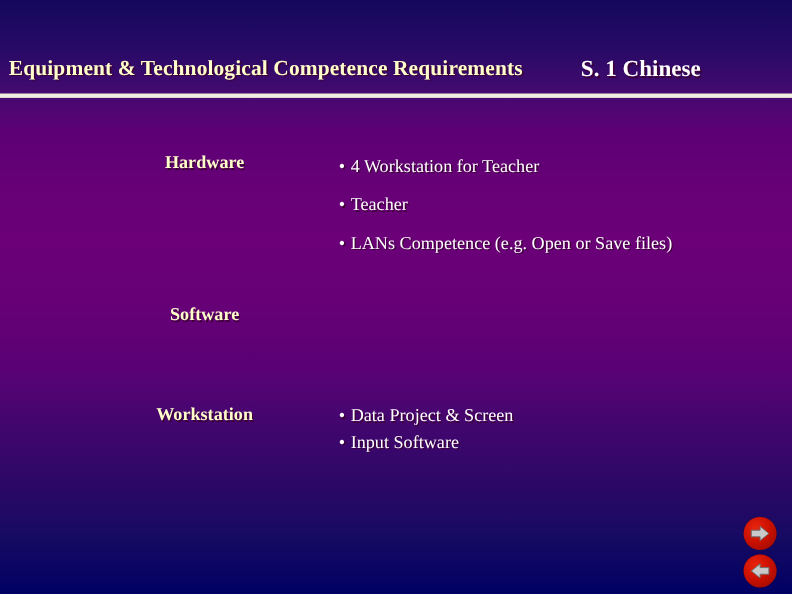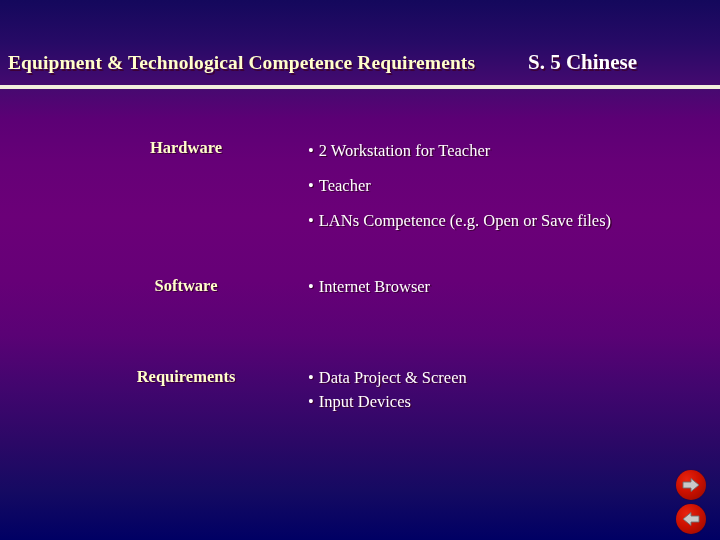--- a/index.html
+++ b/index.html
@@ -142,47 +142,46 @@
   #nav-back { top: 34px; }
   .nav-btn svg { display: block; }
 </style>
 </head>
 <body>
 
 <div id="slide">
 
   <div id="header">
     <div class="slide-title">Equipment &amp; Technological Competence Requirements</div>
-    <div class="slide-subtitle">S. 5 Chinese</div>
+    <div class="slide-subtitle">S. 1 Chinese</div>
   </div>
   <div id="title-rule"></div>
 
   <div id="body">
 
     <div class="section" id="section-hardware">
       <div class="section-label">Hardware</div>
       <ul class="bullet-list">
-        <li class="bullet-item"><span class="dot">•</span><span>2 Workstation for Teacher</span></li>
+        <li class="bullet-item"><span class="dot">•</span><span>4 Workstation for Teacher</span></li>
         <li class="bullet-item"><span class="dot">•</span><span>Teacher</span></li>
         <li class="bullet-item"><span class="dot">•</span><span>LANs Competence (e.g. Open or Save files)</span></li>
       </ul>
     </div>
 
     <div class="section" id="section-software">
       <div class="section-label">Software</div>
       <ul class="bullet-list">
-        <li class="bullet-item"><span class="dot">•</span><span>Internet Browser</span></li>
       </ul>
     </div>
 
     <div class="section" id="section-peripherals">
-      <div class="section-label">Requirements</div>
+      <div class="section-label">Workstation</div>
       <ul class="bullet-list">
         <li class="bullet-item"><span class="dot">•</span><span>Data Project &amp; Screen</span></li>
-        <li class="bullet-item"><span class="dot">•</span><span>Input Devices</span></li>
+        <li class="bullet-item"><span class="dot">•</span><span>Input Software</span></li>
       </ul>
     </div>
 
   </div>
 
   <div id="nav">
 
     <div class="nav-btn" id="nav-forward">
       <svg width="30" height="30" viewBox="0 0 30 30">
         <polygon points="7,12 15,12 15,8.5 23,15 15,21.5 15,18 7,18" fill="#c9c9c9" stroke="#6e6e6e" stroke-width="0.9"></polygon>

